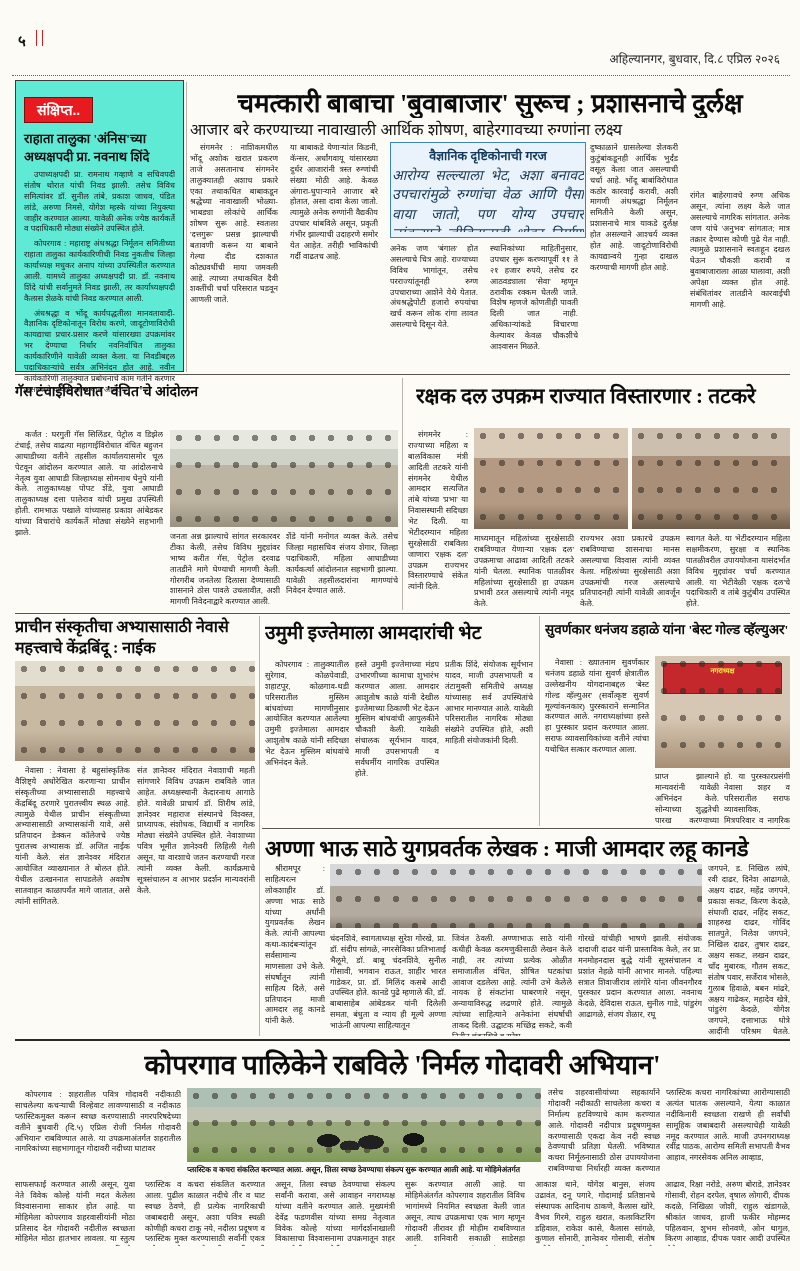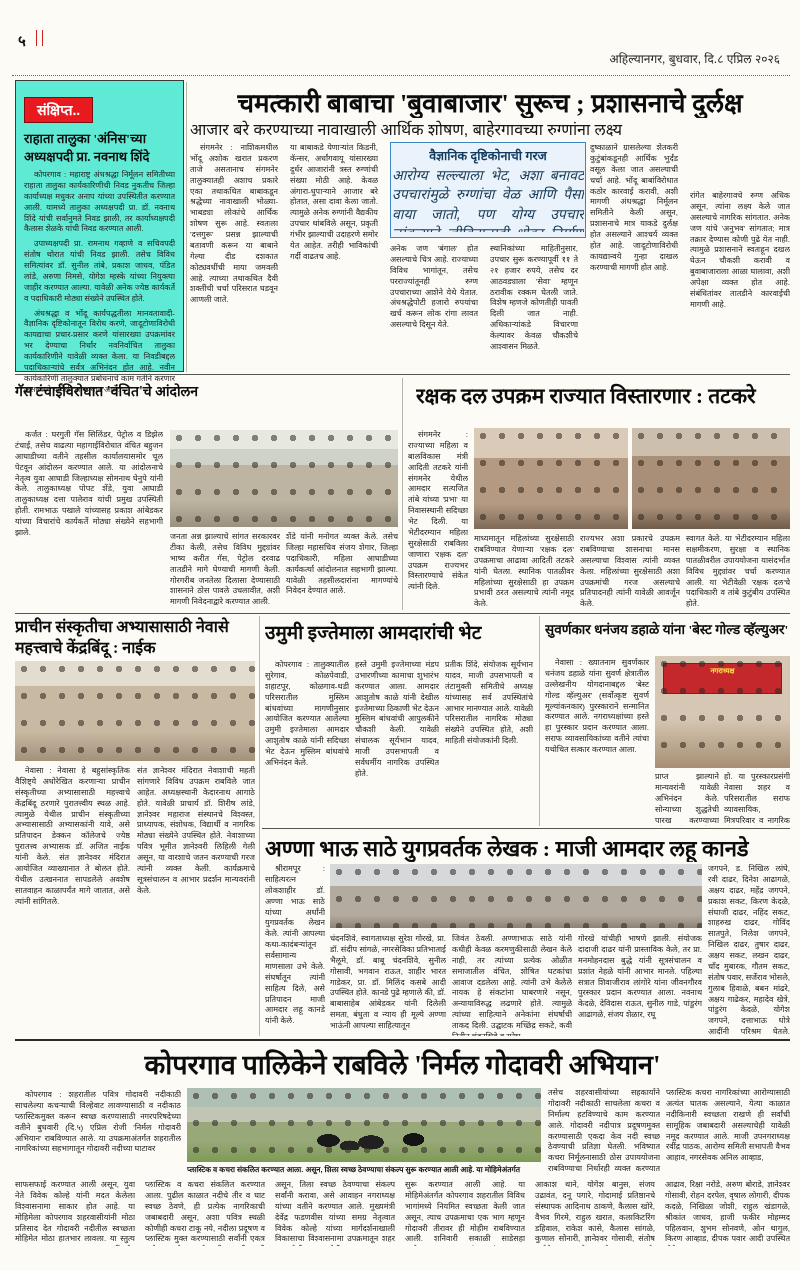--- a/index.html
+++ b/index.html
@@ -52,22 +52,22 @@
 <div class="page">
 
   <div class="pgnum abs" style="left:18px;top:30px;">५</div>
   <div class="pgbars abs" style="left:36px;top:30px;"></div>
   <div class="dateline" style="right:20px;top:50px;">अहिल्यानगर, बुधवार, दि.८ एप्रिल २०२६</div>
   <div class="dotted" style="left:12px;width:778px;top:75px;"></div>
 
   <div class="briefs-box" style="left:15px;top:80px;width:169px;height:292px;">
     <div class="briefs-tag">संक्षिप्त..</div>
     <div class="briefs-head">राहाता तालुका 'अंनिस'च्या अध्यक्षपदी प्रा. नवनाथ शिंदे</div>
+    <div class="bt ind" style="margin-bottom:4px;">उपाध्यक्षपदी प्रा. रामनाथ गव्हाणे व सचिवपदी संतोष थोरात यांची निवड झाली. तसेच विविध समित्यांवर डॉ. सुनील तांबे, प्रकाश जाधव, पंडित लांडे, अरुणा निमसे, योगेश म्हस्के यांच्या नियुक्त्या जाहीर करण्यात आल्या. यावेळी अनेक ज्येष्ठ कार्यकर्ते व पदाधिकारी मोठ्या संख्येने उपस्थित होते.</div>
     <div class="bt ind" style="margin-bottom:4px;">कोपरगाव : महाराष्ट्र अंधश्रद्धा निर्मूलन समितीच्या राहाता तालुका कार्यकारिणीची निवड नुकतीच जिल्हा कार्याध्यक्ष मधुकर अनाप यांच्या उपस्थितीत करण्यात आली. यामध्ये तालुका अध्यक्षपदी प्रा. डॉ. नवनाथ शिंदे यांची सर्वानुमते निवड झाली, तर कार्याध्यक्षपदी कैलास शेळके यांची निवड करण्यात आली.</div>
-    <div class="bt ind" style="margin-bottom:4px;">उपाध्यक्षपदी प्रा. रामनाथ गव्हाणे व सचिवपदी संतोष थोरात यांची निवड झाली. तसेच विविध समित्यांवर डॉ. सुनील तांबे, प्रकाश जाधव, पंडित लांडे, अरुणा निमसे, योगेश म्हस्के यांच्या नियुक्त्या जाहीर करण्यात आल्या. यावेळी अनेक ज्येष्ठ कार्यकर्ते व पदाधिकारी मोठ्या संख्येने उपस्थित होते.</div>
     <div class="bt ind" style="height:84px;">अंधश्रद्धा व भोंदू कार्यपद्धतीला मानवतावादी-वैज्ञानिक दृष्टिकोनातून विरोध करणे, जादूटोणाविरोधी कायद्याचा प्रचार-प्रसार करणे यांसारख्या उपक्रमांवर भर देण्याचा निर्धार नवनिर्वाचित तालुका कार्यकारिणीने यावेळी व्यक्त केला. या निवडीबद्दल पदाधिकाऱ्यांचे सर्वत्र अभिनंदन होत आहे. नवीन कार्यकारिणी तालुक्यात प्रबोधनाचे काम गतीने करणार असल्याचे यावेळी सांगण्यात आले.</div>
   </div>
   <div class="vline" style="left:186px;top:82px;height:290px;"></div>
 
   <div class="hl abs nowrap" style="left:190px;top:84px;width:600px;height:34px;font-size:26px;text-align:center;">चमत्कारी बाबाचा 'बुवाबाजार' सुरूच ; प्रशासनाचे दुर्लक्ष</div>
   <div class="abs nowrap" style="left:190px;top:118px;width:600px;height:23px;font-size:16px;color:#151515;">आजार बरे करण्याच्या नावाखाली आर्थिक शोषण, बाहेरगावच्या रुग्णांना लक्ष्य</div>
 
   <div class="bt ind abs" style="left:190px;top:143px;width:88px;height:226px;">संगमनेर : नाशिकमधील भोंदू अशोक खरात प्रकरण ताजे असतानाच संगमनेर तालुक्यातही अशाच प्रकारे एका तथाकथित बाबाकडून श्रद्धेच्या नावाखाली भोळ्या-भाबड्या लोकांचे आर्थिक शोषण सुरू आहे. स्वतःला 'दत्तगुरू' प्रसन्न झाल्याची बतावणी करून या बाबाने गेल्या दीड दशकात कोट्यवधींची माया जमवली आहे. त्याच्या तथाकथित दैवी शक्तींची चर्चा परिसरात घडवून आणली जाते.</div>
   <div class="bt abs" style="left:290px;top:143px;width:88px;height:226px;">या बाबाकडे येणाऱ्यांत किडनी, कॅन्सर, अर्धांगवायू यांसारख्या दुर्धर आजारांनी त्रस्त रुग्णांची संख्या मोठी आहे. केवळ अंगारा-धुपाऱ्याने आजार बरे होतात, असा दावा केला जातो. त्यामुळे अनेक रुग्णांनी वैद्यकीय उपचार थांबविले असून, प्रकृती गंभीर झाल्याची उदाहरणे समोर येत आहेत. तरीही भाविकांची गर्दी वाढतच आहे.</div>
 

